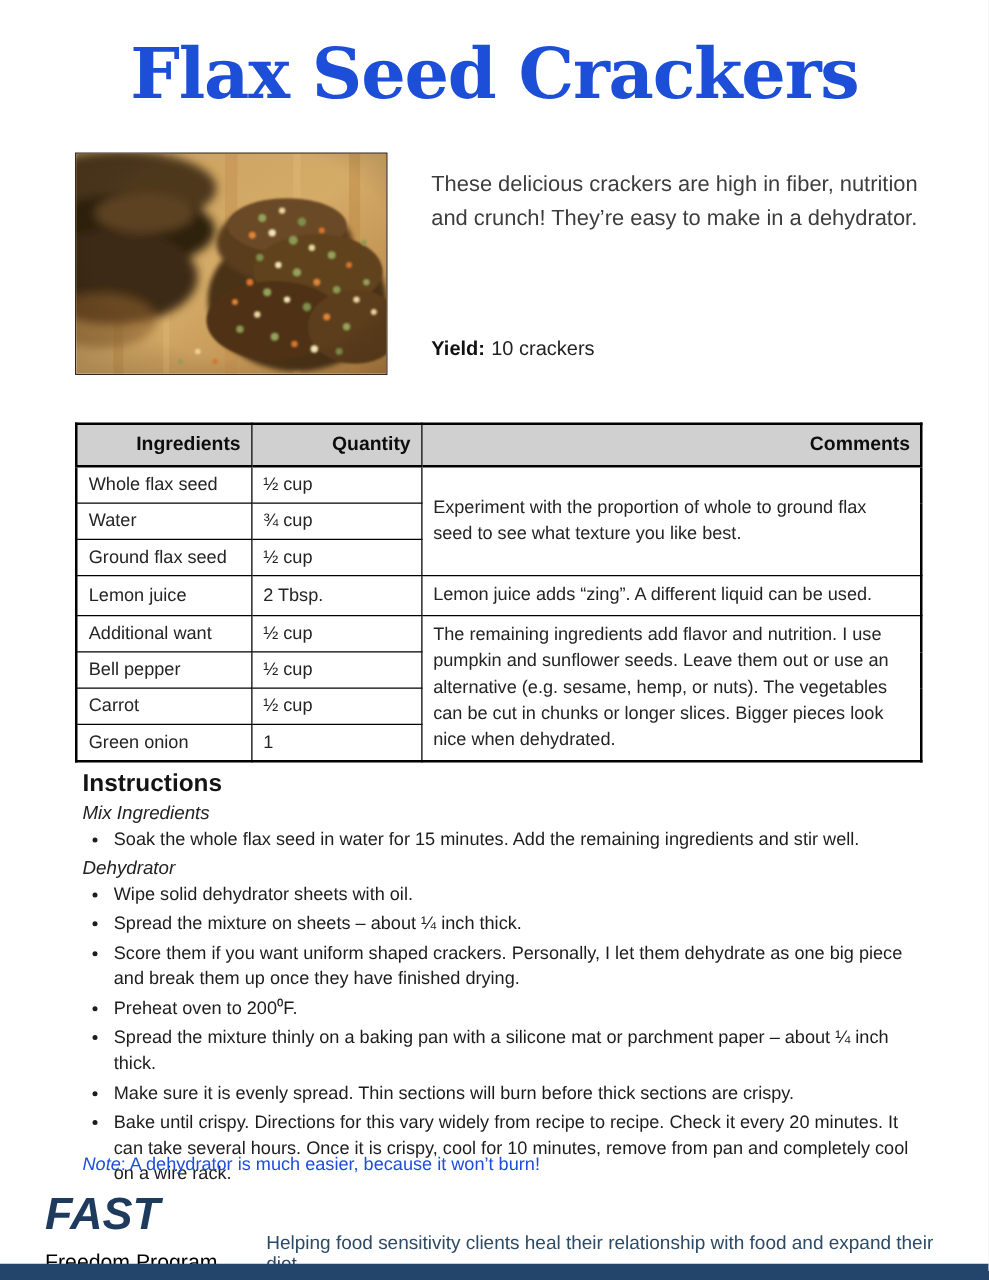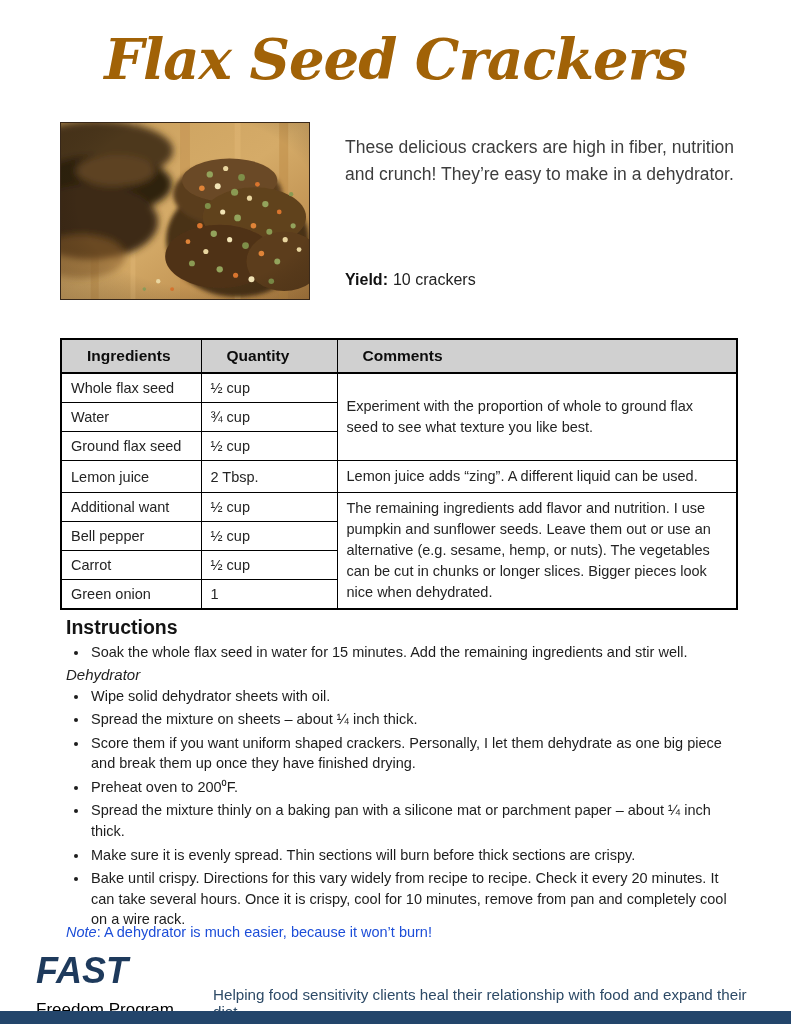--- a/index.html
+++ b/index.html
@@ -10,22 +10,22 @@
     background:#ffffff;
     font-family:"Liberation Sans",sans-serif;
     color:#1f1f1f;
     overflow:hidden;
   }
   
   .title{
     position:absolute;top:26px;left:0;width:100%;
     text-align:center;
     font-family:"DejaVu Serif",serif;
-    font-style:italic;font-weight:600;
-    font-size:56px;letter-spacing:-1px;color:#a16207;
+    font-weight:600;
+    font-size:56px;letter-spacing:-1px;color:#1d4ed8;
     white-space:nowrap;
   }
   
   .photo{
     position:absolute;top:122px;left:60px;width:250px;height:178px;
     border:1px solid #38281a;box-sizing:border-box;
   }
   .photo svg{display:block;width:100%;height:100%;}
   .description{
     position:absolute;top:134px;left:345px;width:390px;
@@ -42,21 +42,21 @@
     width:676px;border-collapse:collapse;table-layout:fixed;
     border:2px solid #000;
     font-size:14.5px;color:#242424;
   }
   table.ingredients col.c1{width:140px;}
   table.ingredients col.c2{width:136px;}
   table.ingredients col.c3{width:400px;}
   table.ingredients th{
     background:#d0d0d0;
     border:1px solid #000;border-bottom:2px solid #000;
-    font-size:15.5px;font-weight:bold;text-align:left;color:#0d0d0d;
+    font-size:15.5px;font-weight:bold;text-align:right;color:#0d0d0d;
     padding:7px 8px 7px 25px;
   }
   table.ingredients td{
     border:1px solid #000;
     padding:4px 8px 4px 9px;
     vertical-align:middle;
     height:20px;
   }
   table.ingredients td.comment{
     line-height:1.45;
@@ -256,20 +256,21 @@
       <tr>
         <td>Green onion</td>
         <td>1</td>
       </tr>
     </tbody>
   </table>
 
   <div class="instructions">
     <h2>Instructions</h2>
 
+    <div class="subhead">Mix Ingredients</div>
     <ul>
       <li>Soak the whole flax seed in water for 15 minutes. Add the remaining ingredients and stir well.</li>
     </ul>
 
     <div class="subhead">Dehydrator</div>
     <ul>
       <li>Wipe solid dehydrator sheets with oil.</li>
       <li>Spread the mixture on sheets – about ¼ inch thick.</li>
       <li>Score them if you want uniform shaped crackers. Personally, I let them dehydrate as one big piece and break them up once they have finished drying.</li>
     </ul>

